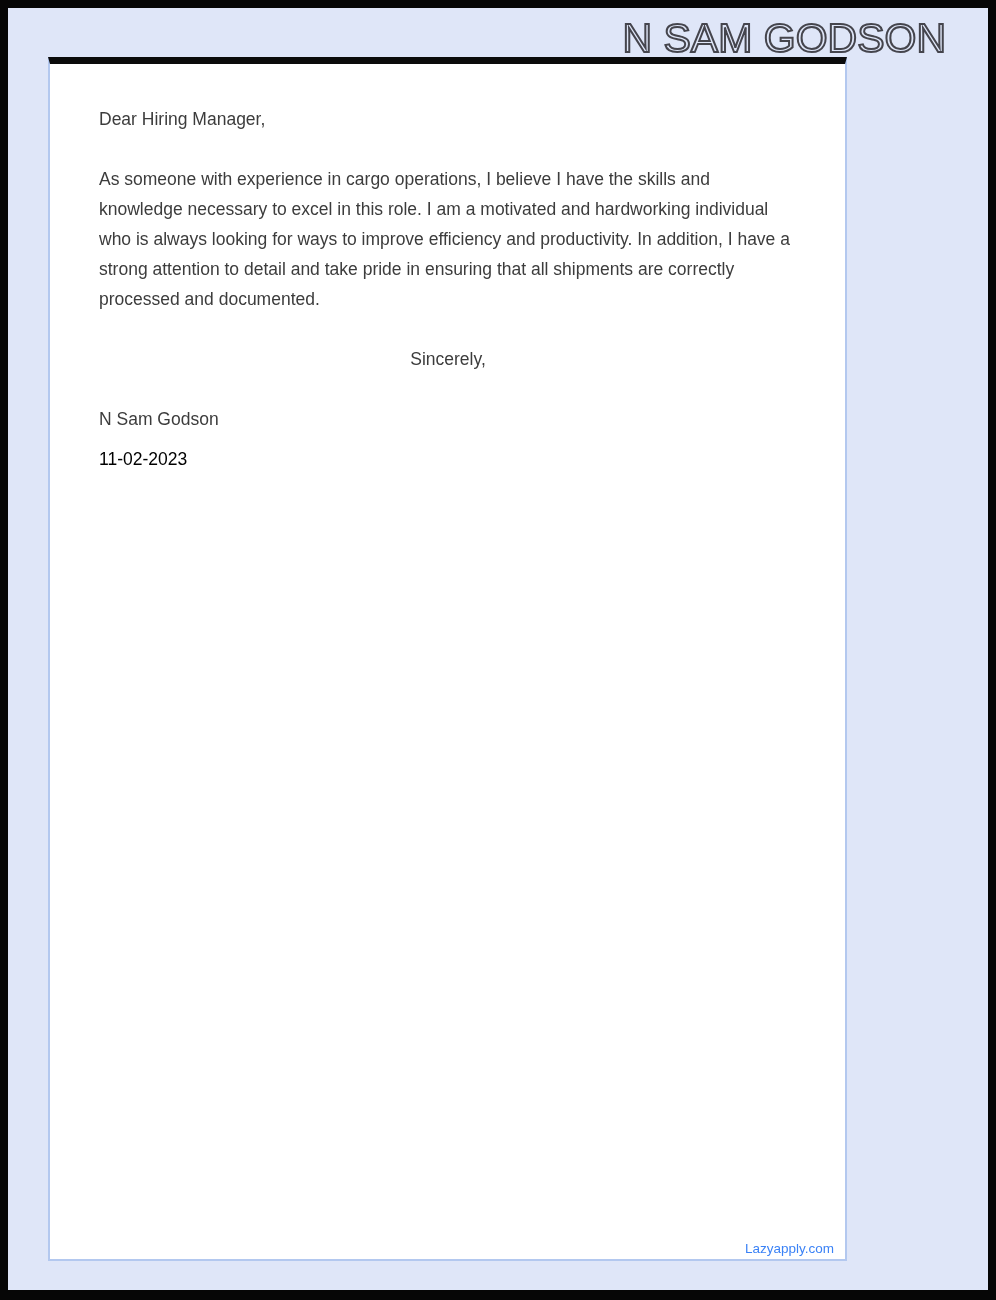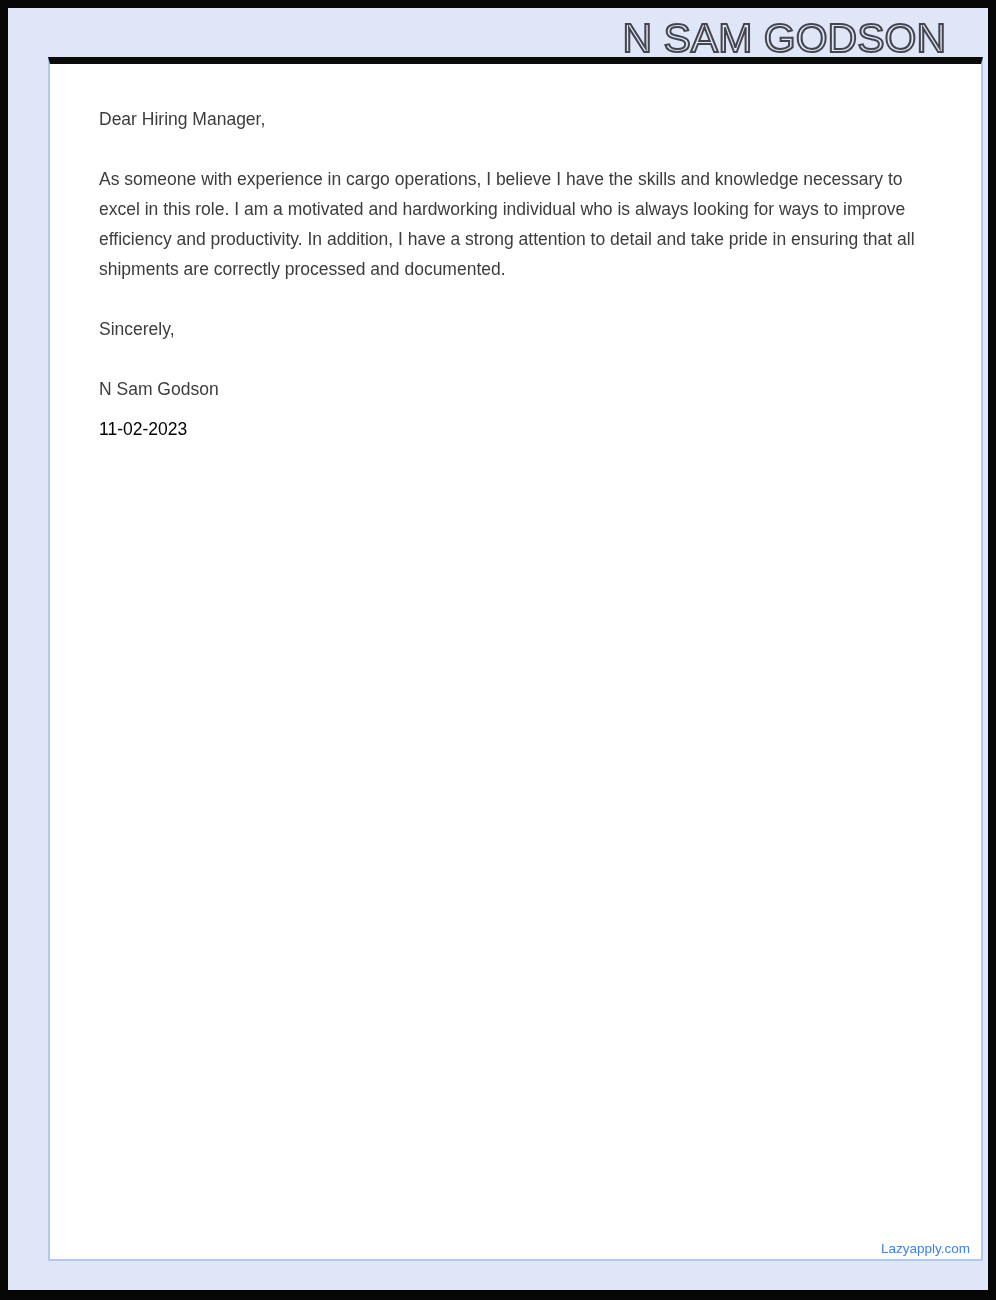--- a/index.html
+++ b/index.html
@@ -25,38 +25,39 @@
   }
   .header-name-wrap {
     position: absolute;
     top: 2px;
     right: 40px;
   }
   .sheet {
     position: absolute;
     left: 40px;
     top: 49px;
-    width: 935px;
+    width: 799px;
     height: 1204px;
     box-sizing: border-box;
     background: #ffffff;
     border: 2px solid #b3c8ef;
     border-top: 7px solid #0b0b0b;
   }
   .content {
     padding: 40px 48px 0 49px;
     font-size: 17.5px;
     line-height: 30px;
     color: #3c3c3c;
   }
   .para {
     margin: 0 0 30px 0;
   }
   .closing {
     margin: 0 0 30px 0;
+    text-align: center;
   }
   .signature {
     margin: 0 0 10px 0;
   }
   .date {
     margin: 0;
     color: #1e8fff;
   }
   .footer {
     position: absolute;

